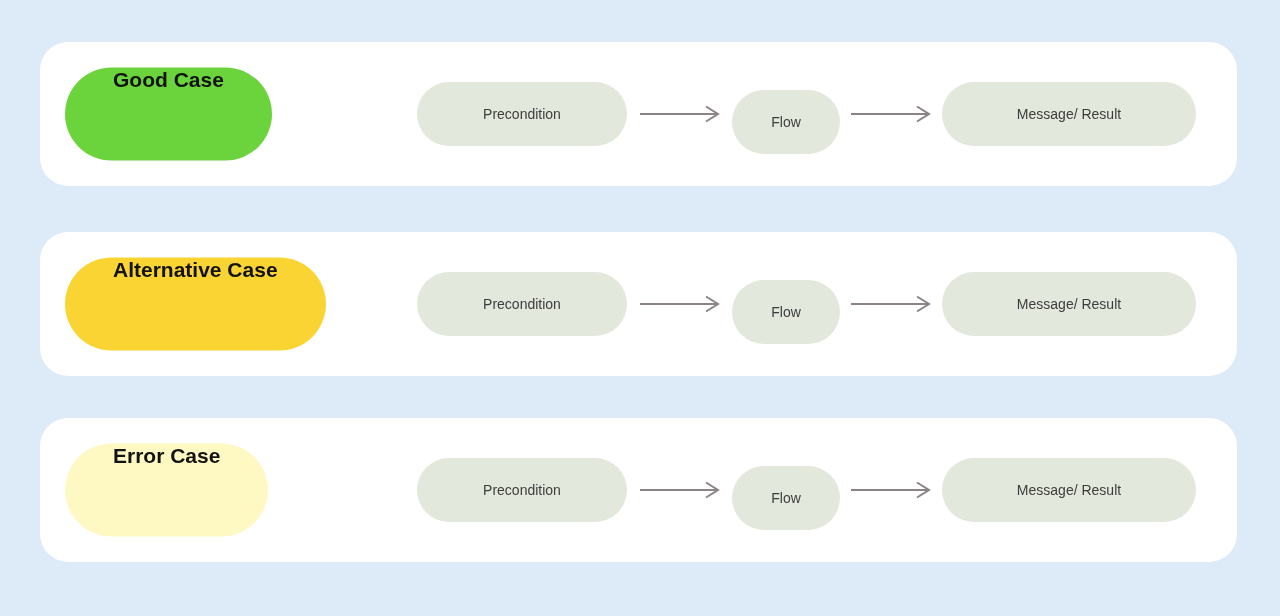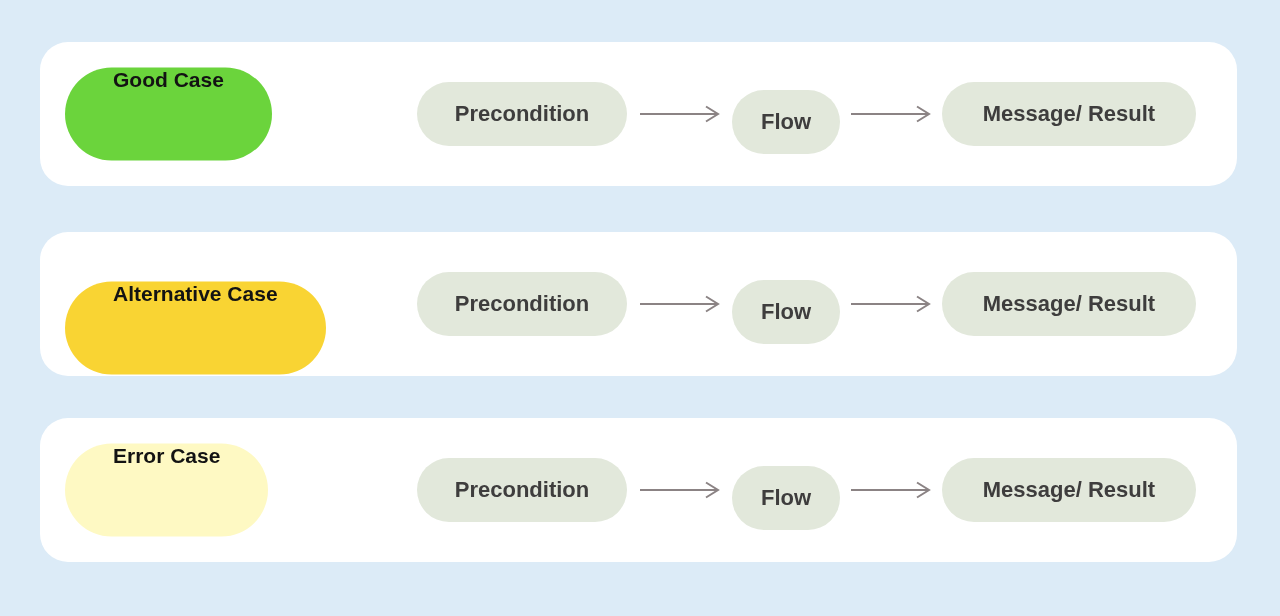--- a/index.html
+++ b/index.html
@@ -54,22 +54,22 @@
   }
 
   .step-pill {
     height: 64px;
     border-radius: 32px;
     display: flex;
     align-items: center;
     justify-content: center;
   }
   .step-pill span {
-    font-size: 22px;
-    font-weight: 700;
+    font-size: 14px;
+    font-weight: 400;
     color: #3e3d3d;
     white-space: nowrap;
   }
   .step-pill.w-pre { width: 210px; }
   .step-pill.w-flow { width: 108px; margin-top: 16px; }
   .step-pill.w-msg { width: 254px; }
 
   .arrow-wrap {
     display: flex;
     align-items: center;
@@ -107,21 +107,21 @@
           <polyline points="67,2.5 79,10 67,17.5" fill="none"></polyline>
         </svg>
       </div>
       <div class="step-pill w-msg" style="background-color: rgb(226, 232, 219);">
         <span>Message/ Result</span>
       </div>
     </div>
   </section>
 
   <section class="row-card r1">
-    <div class="case-pill" style="background-color: rgb(249, 212, 51); margin-top: 24px;">
+    <div class="case-pill" style="background-color: rgb(249, 212, 51);">
       <span>Alternative Case</span>
     </div>
     <div class="flow-area">
       <div class="step-pill w-pre" style="background-color: rgb(226, 232, 219);">
         <span>Precondition</span>
       </div>
       <div class="arrow-wrap a1" style="color: rgb(139, 131, 132);">
         <svg width="82" height="20" viewBox="0 0 82 20" fill="none" stroke="currentColor" stroke-width="2">
           <line x1="1" y1="10" x2="78" y2="10"></line>
           <polyline points="67,2.5 79,10 67,17.5" fill="none"></polyline>

